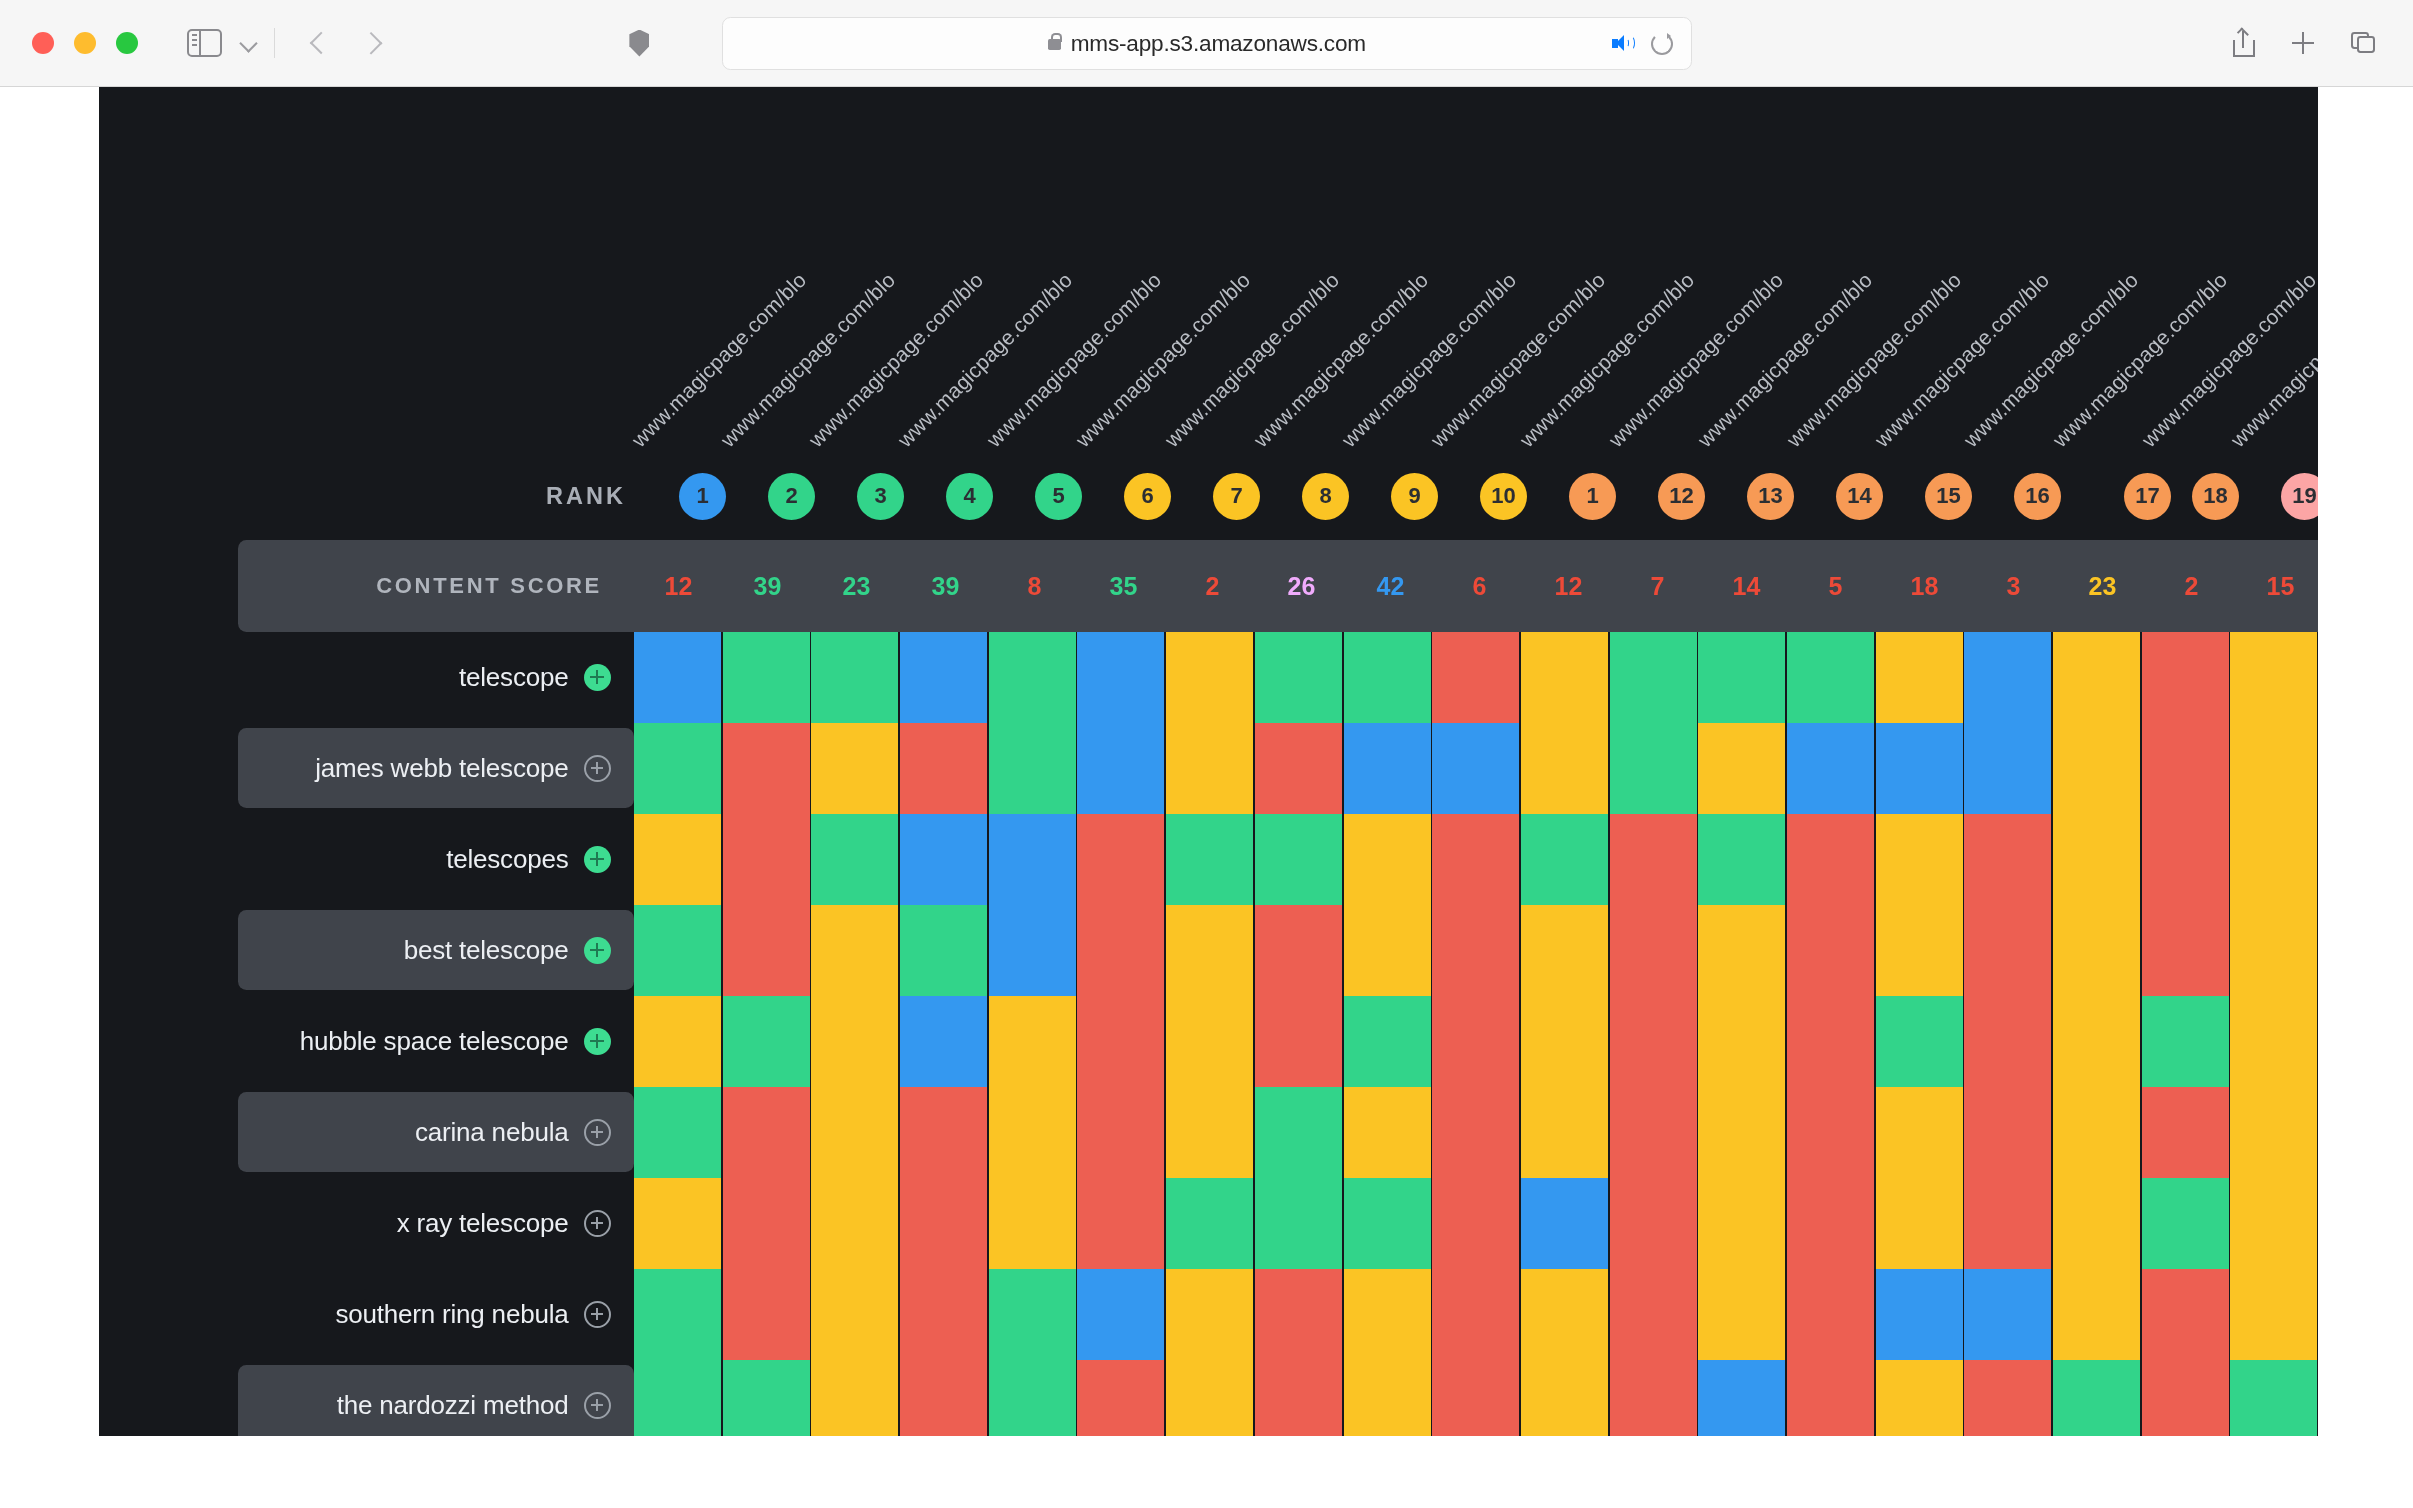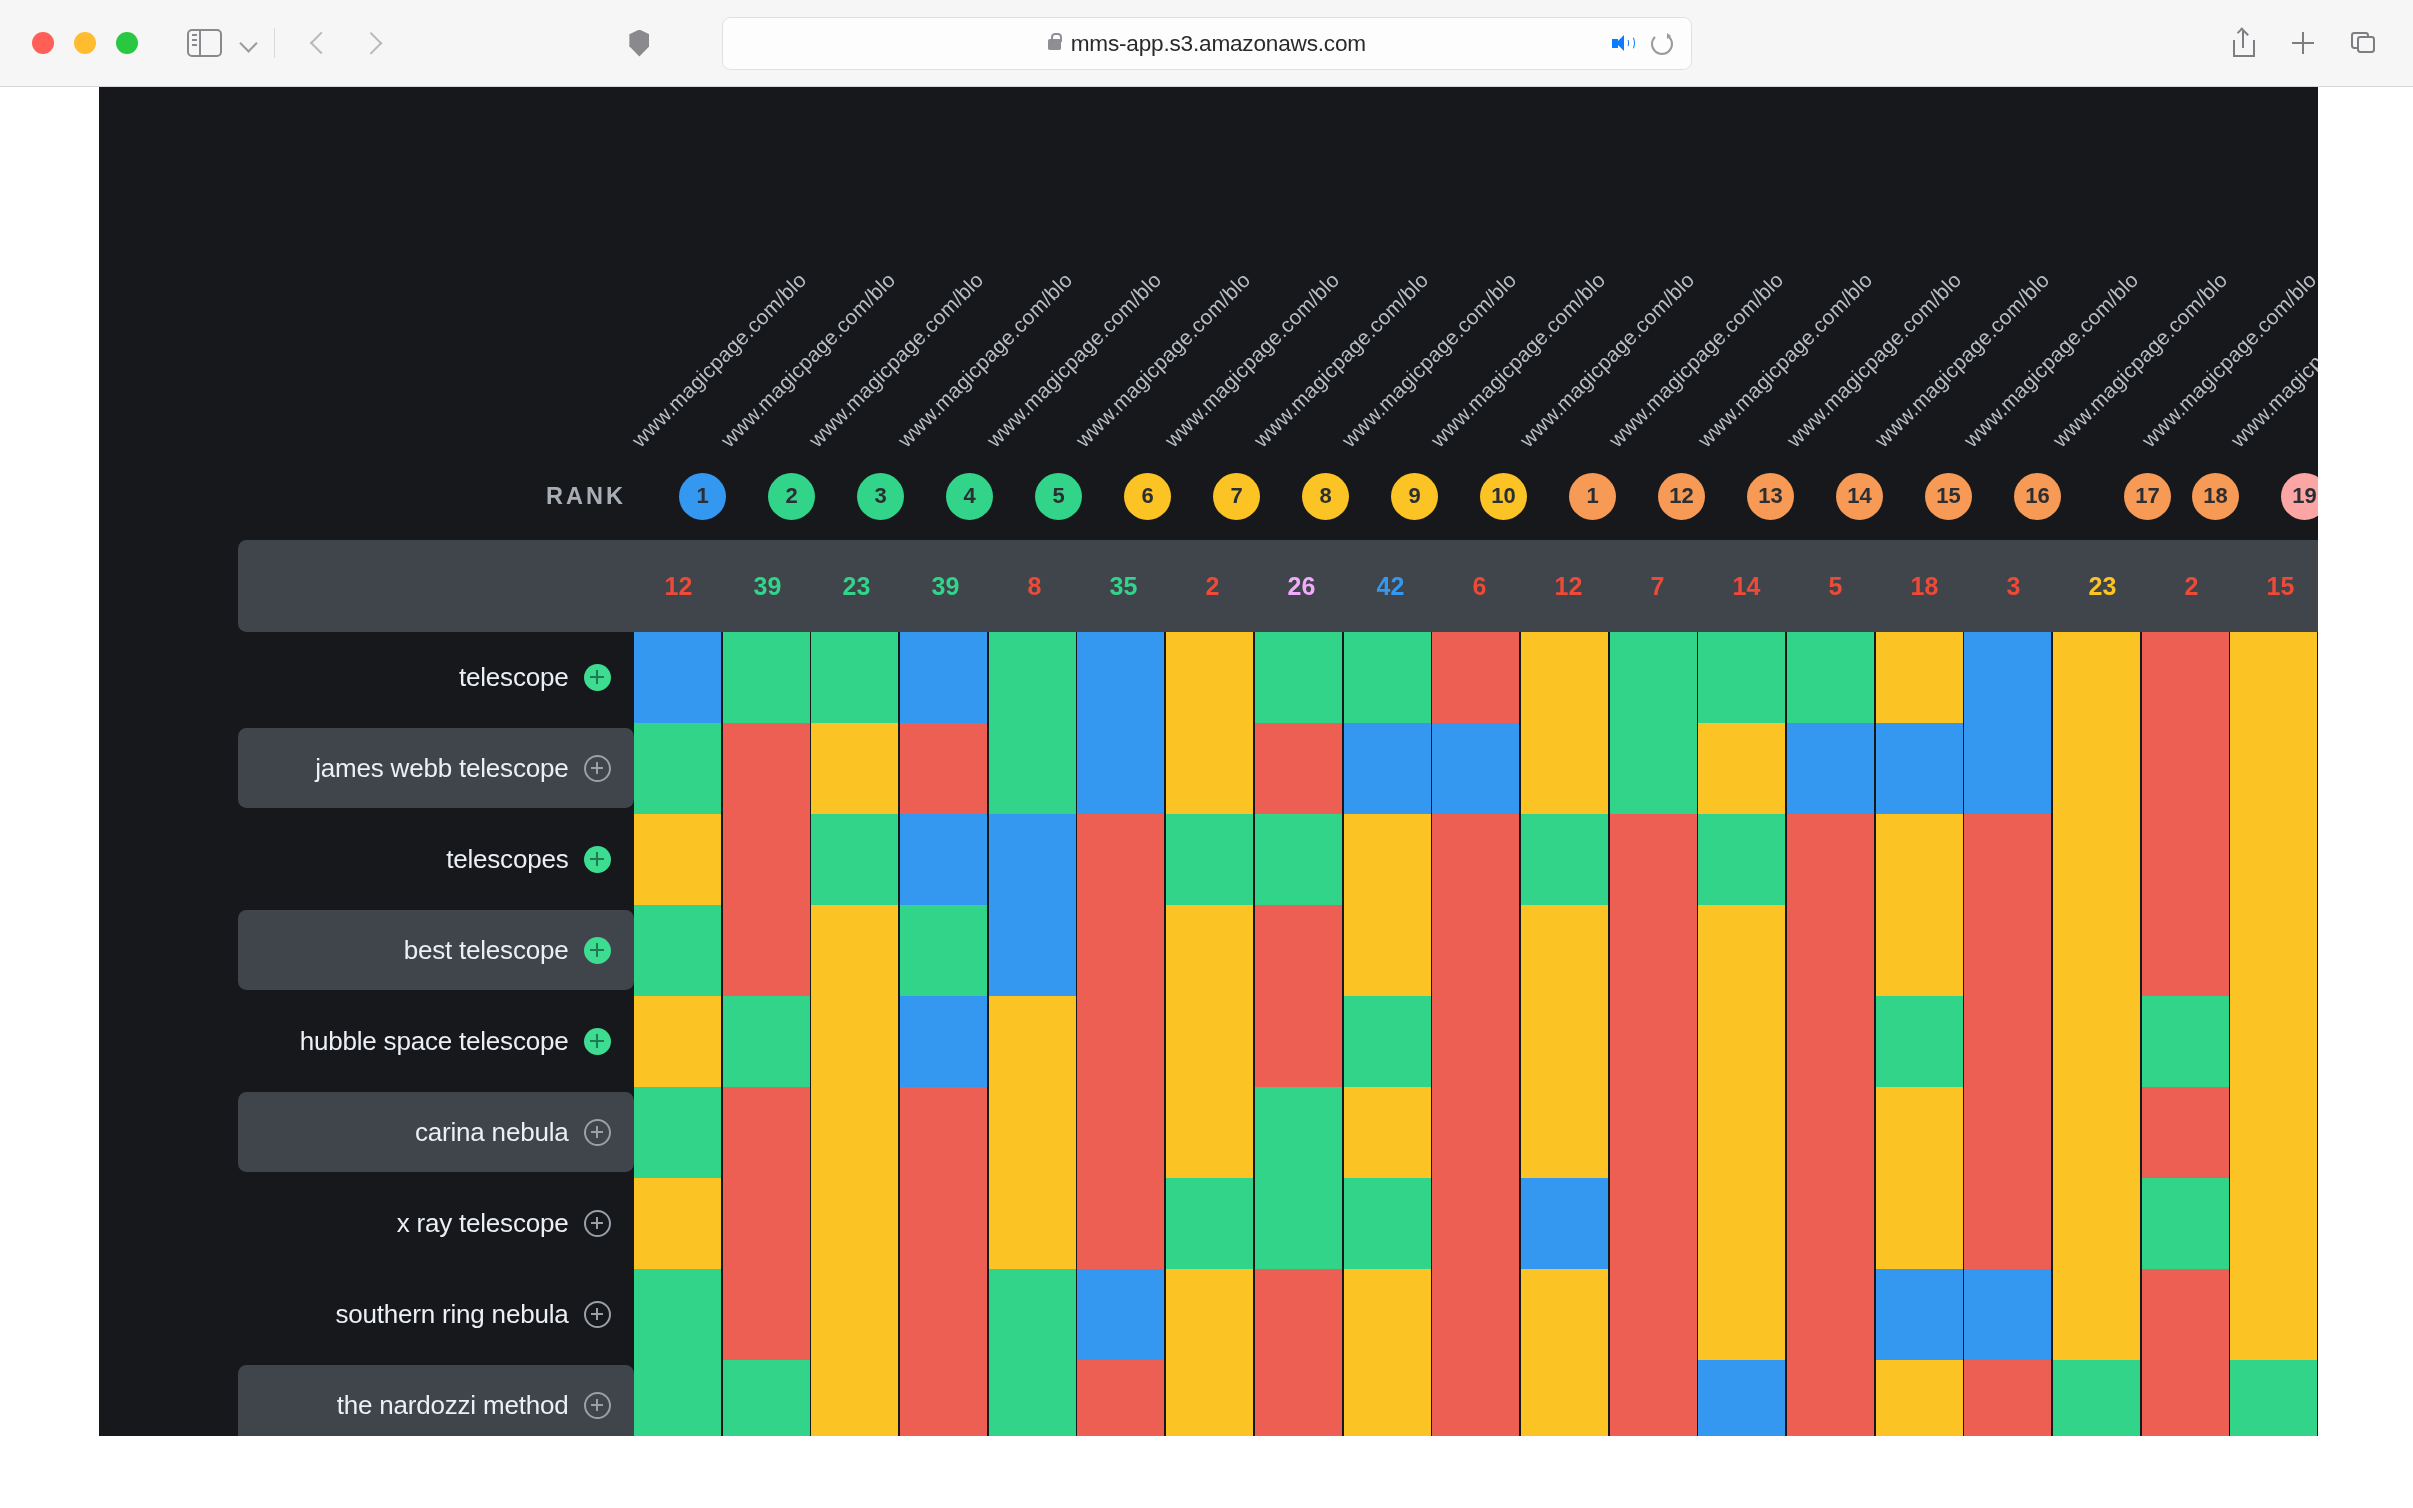--- a/index.html
+++ b/index.html
@@ -321,20 +321,23 @@
         <div style="width: 89px; display: flex; justify-content: center; flex: 0 0 auto;">
           <div class="rank-badge" style="background: rgb(247, 154, 85);">18</div>
         </div>
         <div style="width: 89px; display: flex; justify-content: center; flex: 0 0 auto;">
           <div class="rank-badge" style="background: #fca5a5;">19</div>
         </div>
       </div>
   </div>
 
   <div class="score-row">
+    <div class="score-label-zone">
+      <span class="score-label">CONTENT SCORE</span>
+    </div>
     <div class="score-values" id="scoreValues">
         <div class="score-val" style="width: 89px; color: rgb(237, 74, 56);">12</div>
         <div class="score-val" style="width: 89px; color: rgb(50, 212, 138);">39</div>
         <div class="score-val" style="width: 89px; color: rgb(50, 212, 138);">23</div>
         <div class="score-val" style="width: 89px; color: rgb(50, 212, 138);">39</div>
         <div class="score-val" style="width: 89px; color: rgb(237, 74, 56);">8</div>
         <div class="score-val" style="width: 89px; color: rgb(50, 212, 138);">35</div>
         <div class="score-val" style="width: 89px; color: rgb(237, 74, 56);">2</div>
         <div class="score-val" style="width: 89px; color: #f0abfc;">26</div>
         <div class="score-val" style="width: 89px; color: rgb(52, 152, 240);">42</div>

